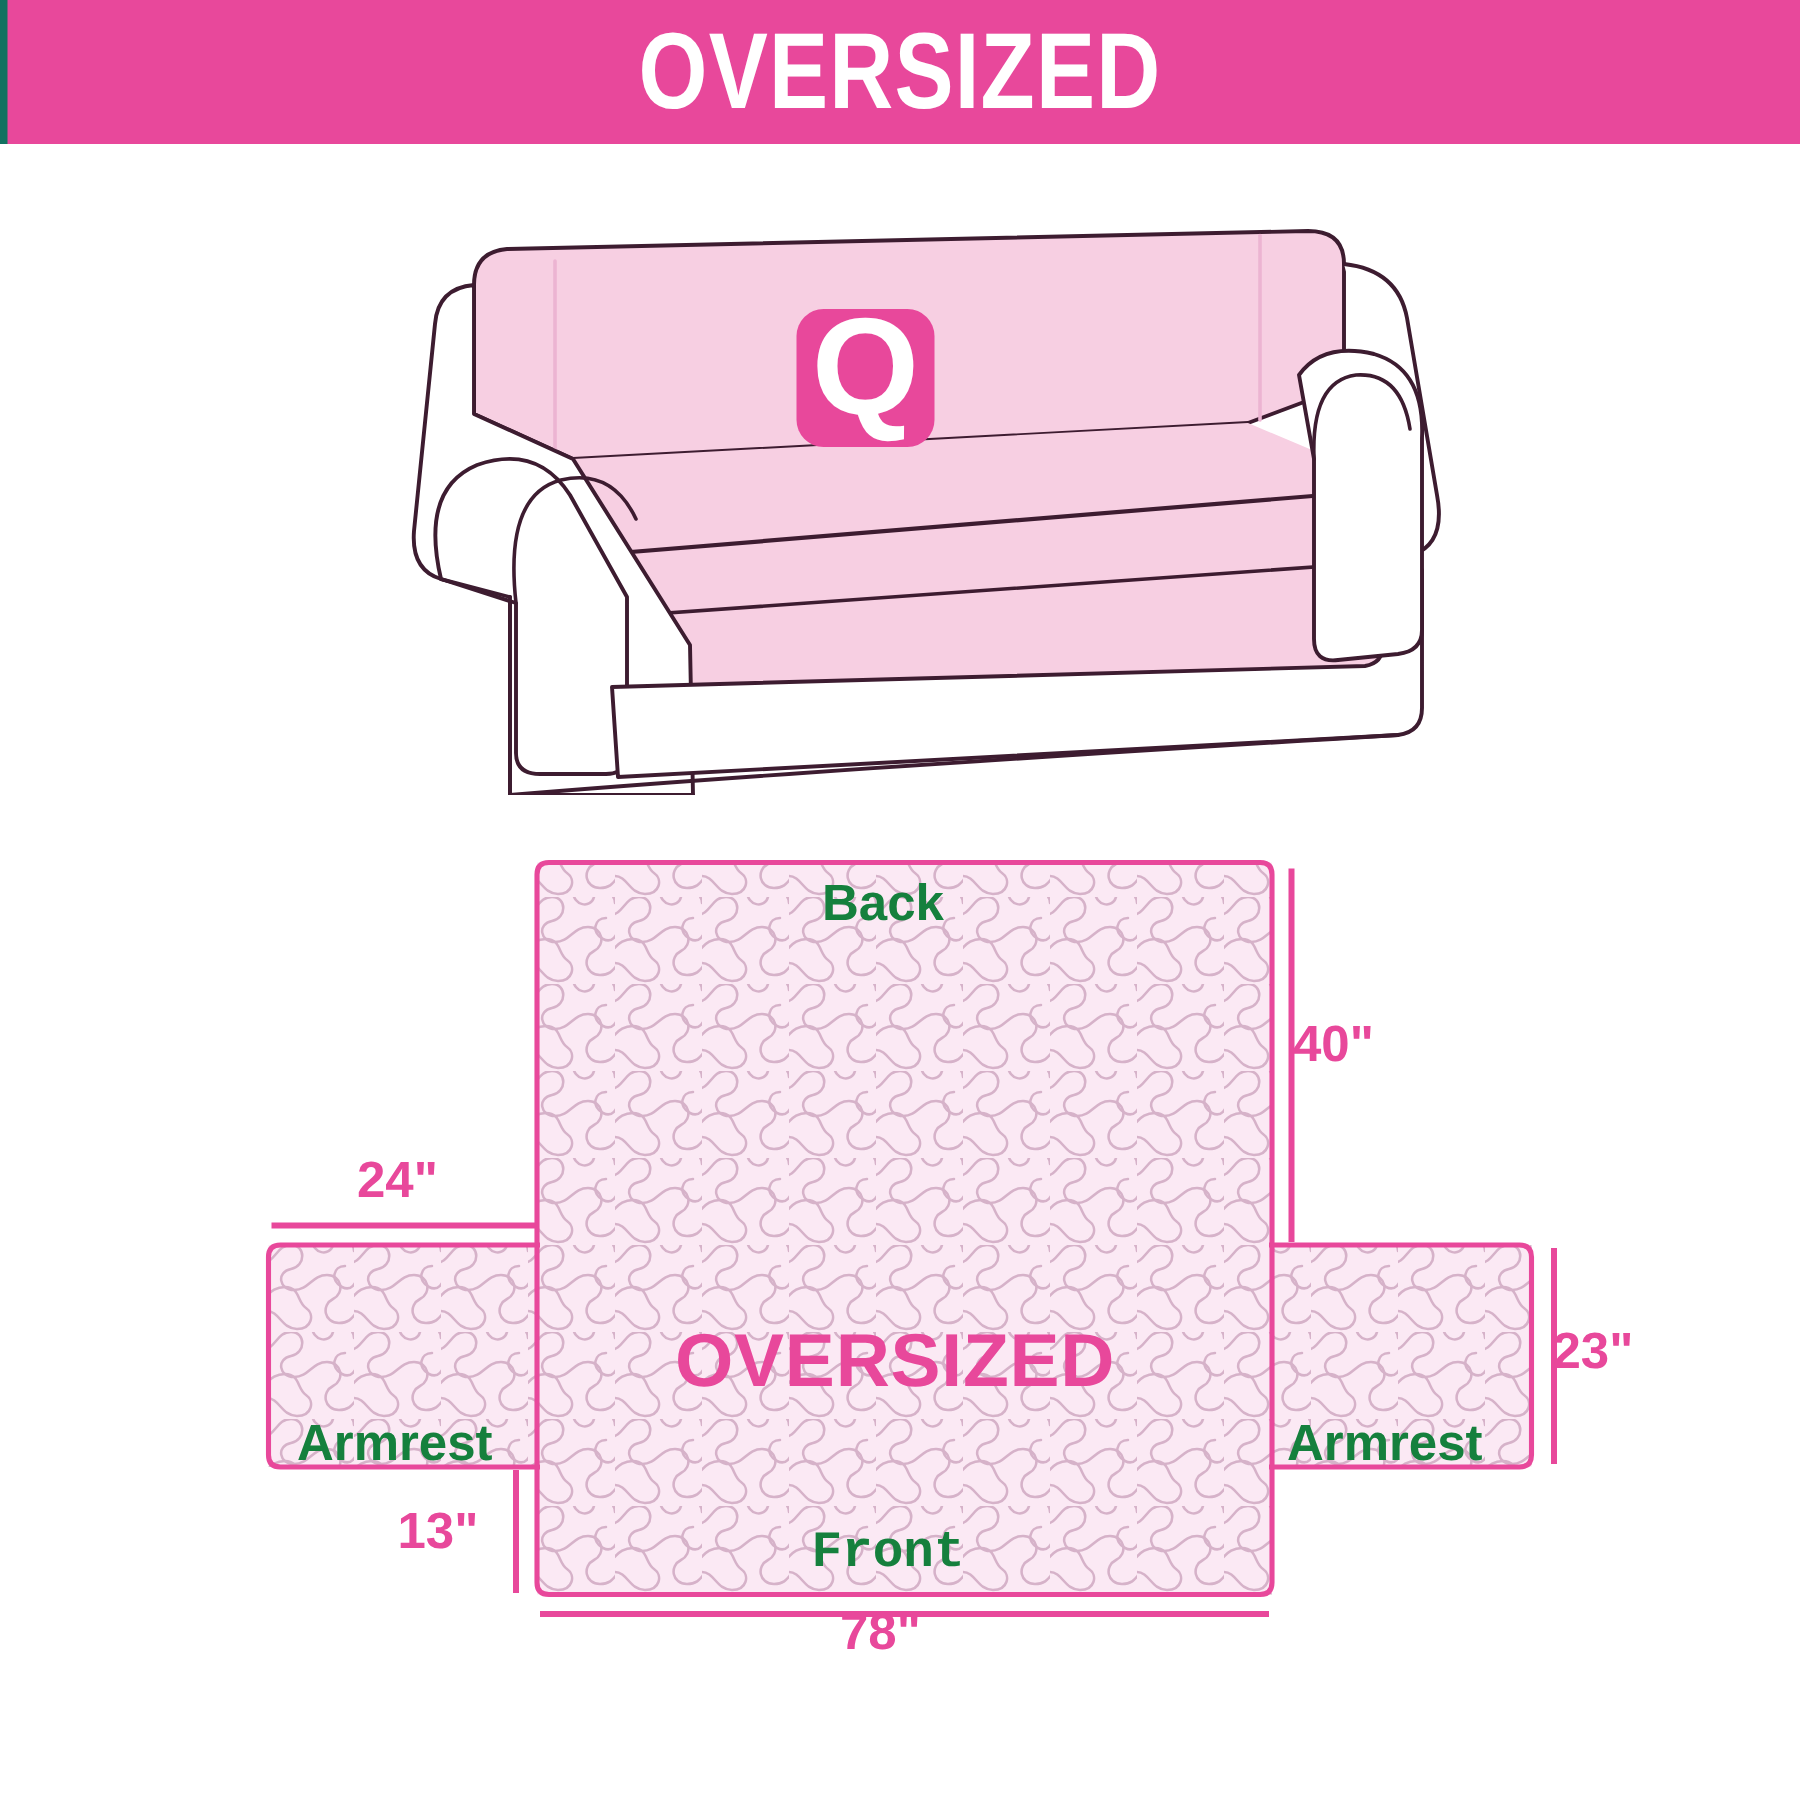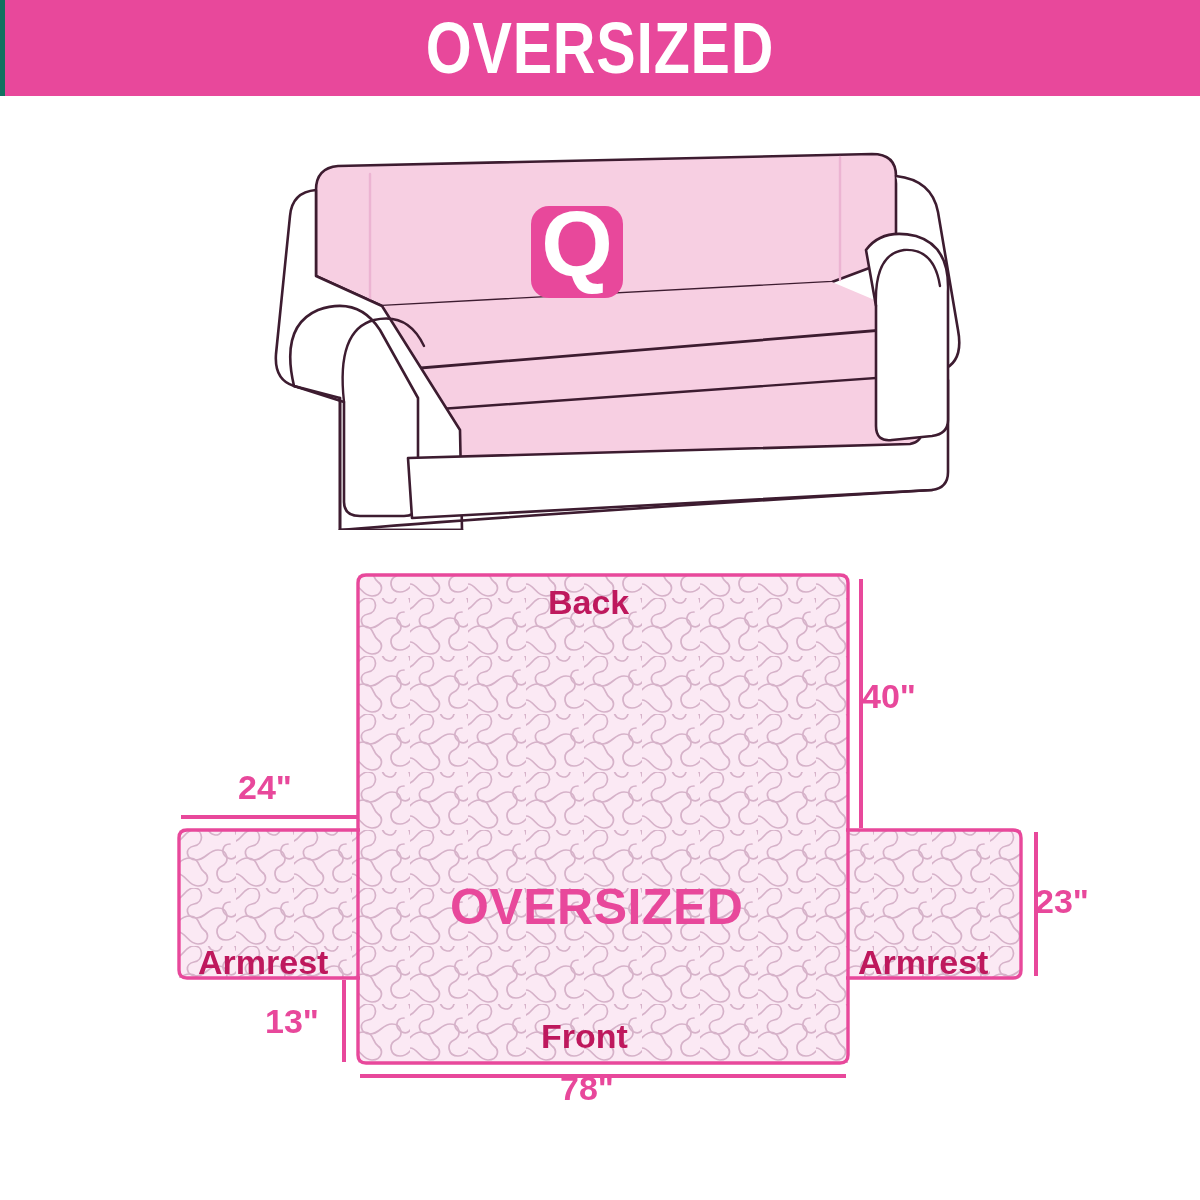--- a/index.html
+++ b/index.html
@@ -75,30 +75,30 @@
   .dim-label {
     position: absolute;
     color: #e8489b;
     font-weight: bold;
     font-size: 34px;
     white-space: nowrap;
     font-family: "Liberation Sans", sans-serif;
   }
   .area-label {
     position: absolute;
-    color: #be185d;
+    color: #15803d;
     font-weight: bold;
     font-size: 34px;
     white-space: nowrap;
     font-family: "Liberation Sans", sans-serif;
   }
   .area-label.strong { color: #e8489b; }
 
   #label-back     { left: 548px;  top: 583px; }
-  #label-front    { left: 541px;  top: 1017px; }
+  #label-front    { left: 541px;  top: 1017px; font-family: Liberation Mono, monospace; }
   #label-armrest-left  { left: 198px; top: 943px; }
   #label-armrest-right { left: 858px; top: 943px; }
   #label-oversized {
     left: 450px; top: 878px;
     font-size: 50px; letter-spacing: 0.5px;
   }
 
   #dim-24 { left: 238px; top: 768px; }
   #dim-40 { left: 862px; top: 677px; }
   #dim-13 { left: 265px; top: 1002px; }

